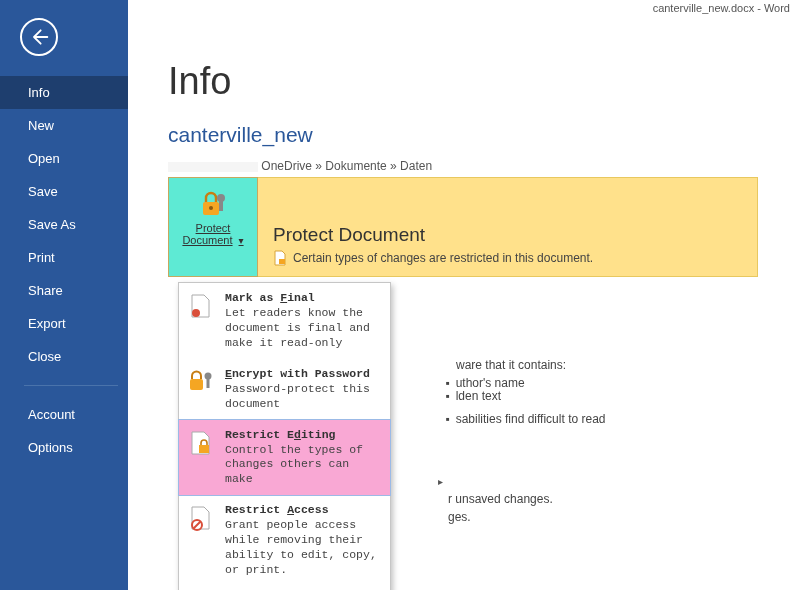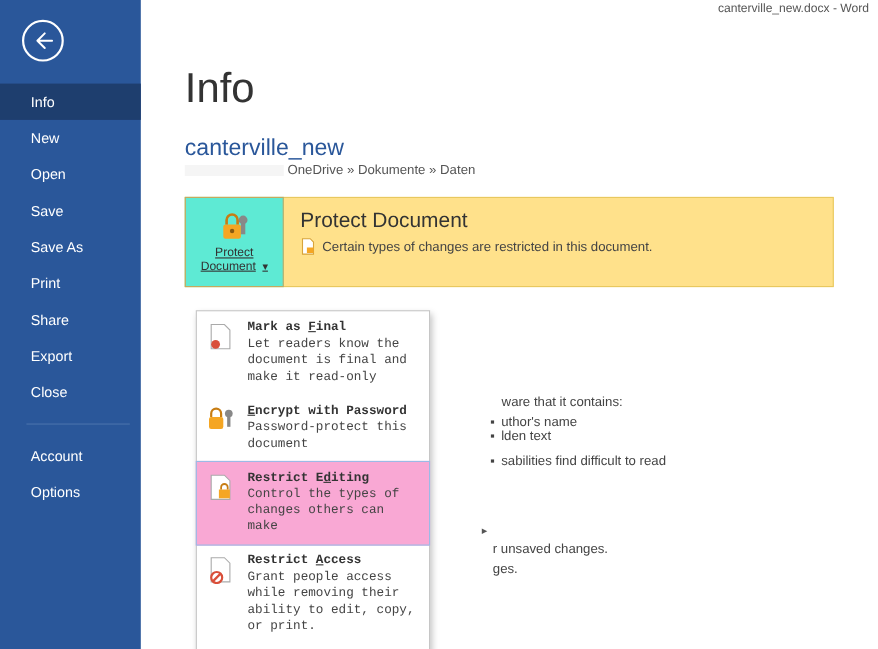--- a/index.html
+++ b/index.html
@@ -65,26 +65,26 @@
   }
   .heading {
     font-size: 38px;
     font-weight: 300;
     color: #333;
     margin: 32px 0 20px 0;
   }
   .doc-name {
     font-size: 21px;
     color: #2a579a;
-    margin-bottom: 0;
+    margin-bottom: 12px;
   }
   .doc-path {
     font-size: 12px;
     color: #555;
-    margin-bottom: 18px;
+    margin-bottom: 4px;
   }
   .path-blank {
     display: inline-block;
     width: 90px;
     height: 10px;
     background: #f5f5f5;
     vertical-align: middle;
   }
   .protect-panel {
     display: flex;
@@ -101,20 +101,21 @@
     padding: 8px 2px 6px 2px;
     font-size: 11px;
     color: #333;
     cursor: pointer;
     text-decoration: underline;
   }
   .protect-btn .icon-wrap { height: 36px; display:flex; align-items:center; justify-content:center; }
   .protect-info {
     padding: 10px 16px;
     flex: 1;
+    margin-top: 36px;
   }
   .protect-title {
     font-size: 19px;
     color: #333;
     margin-bottom: 4px;
   }
   .protect-desc-row {
     display: flex;
     align-items: center;
     gap: 6px;

